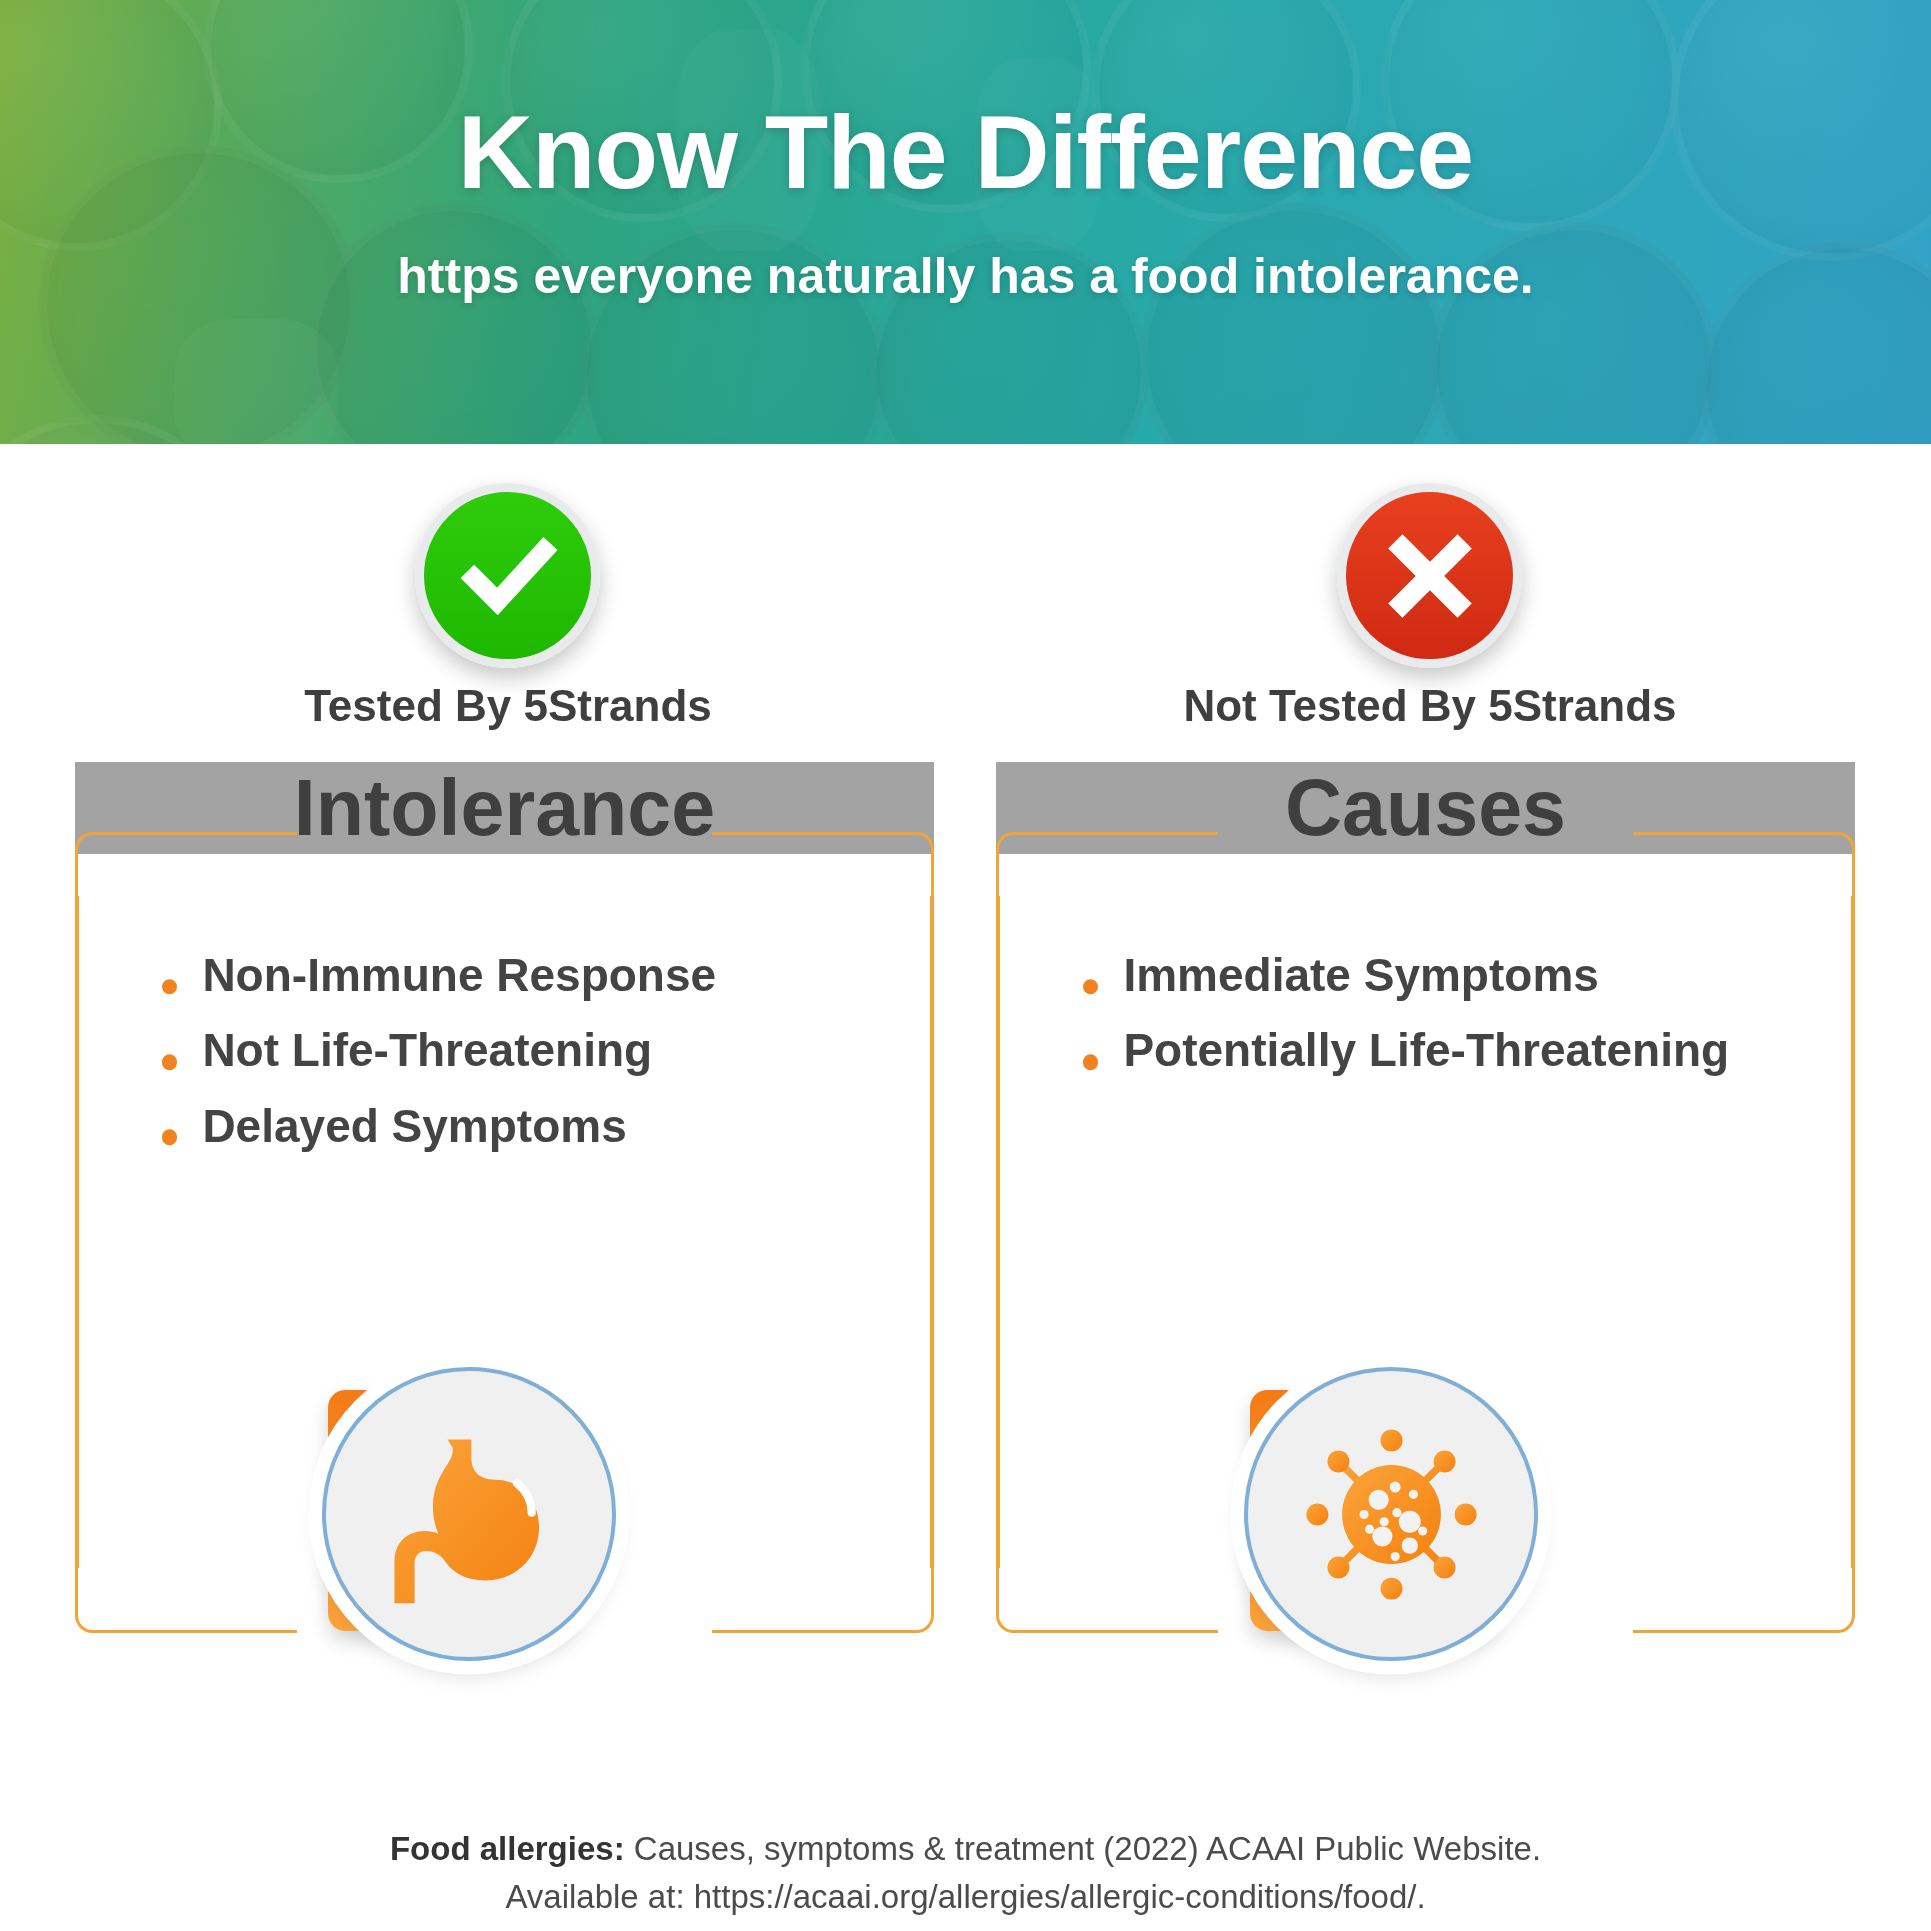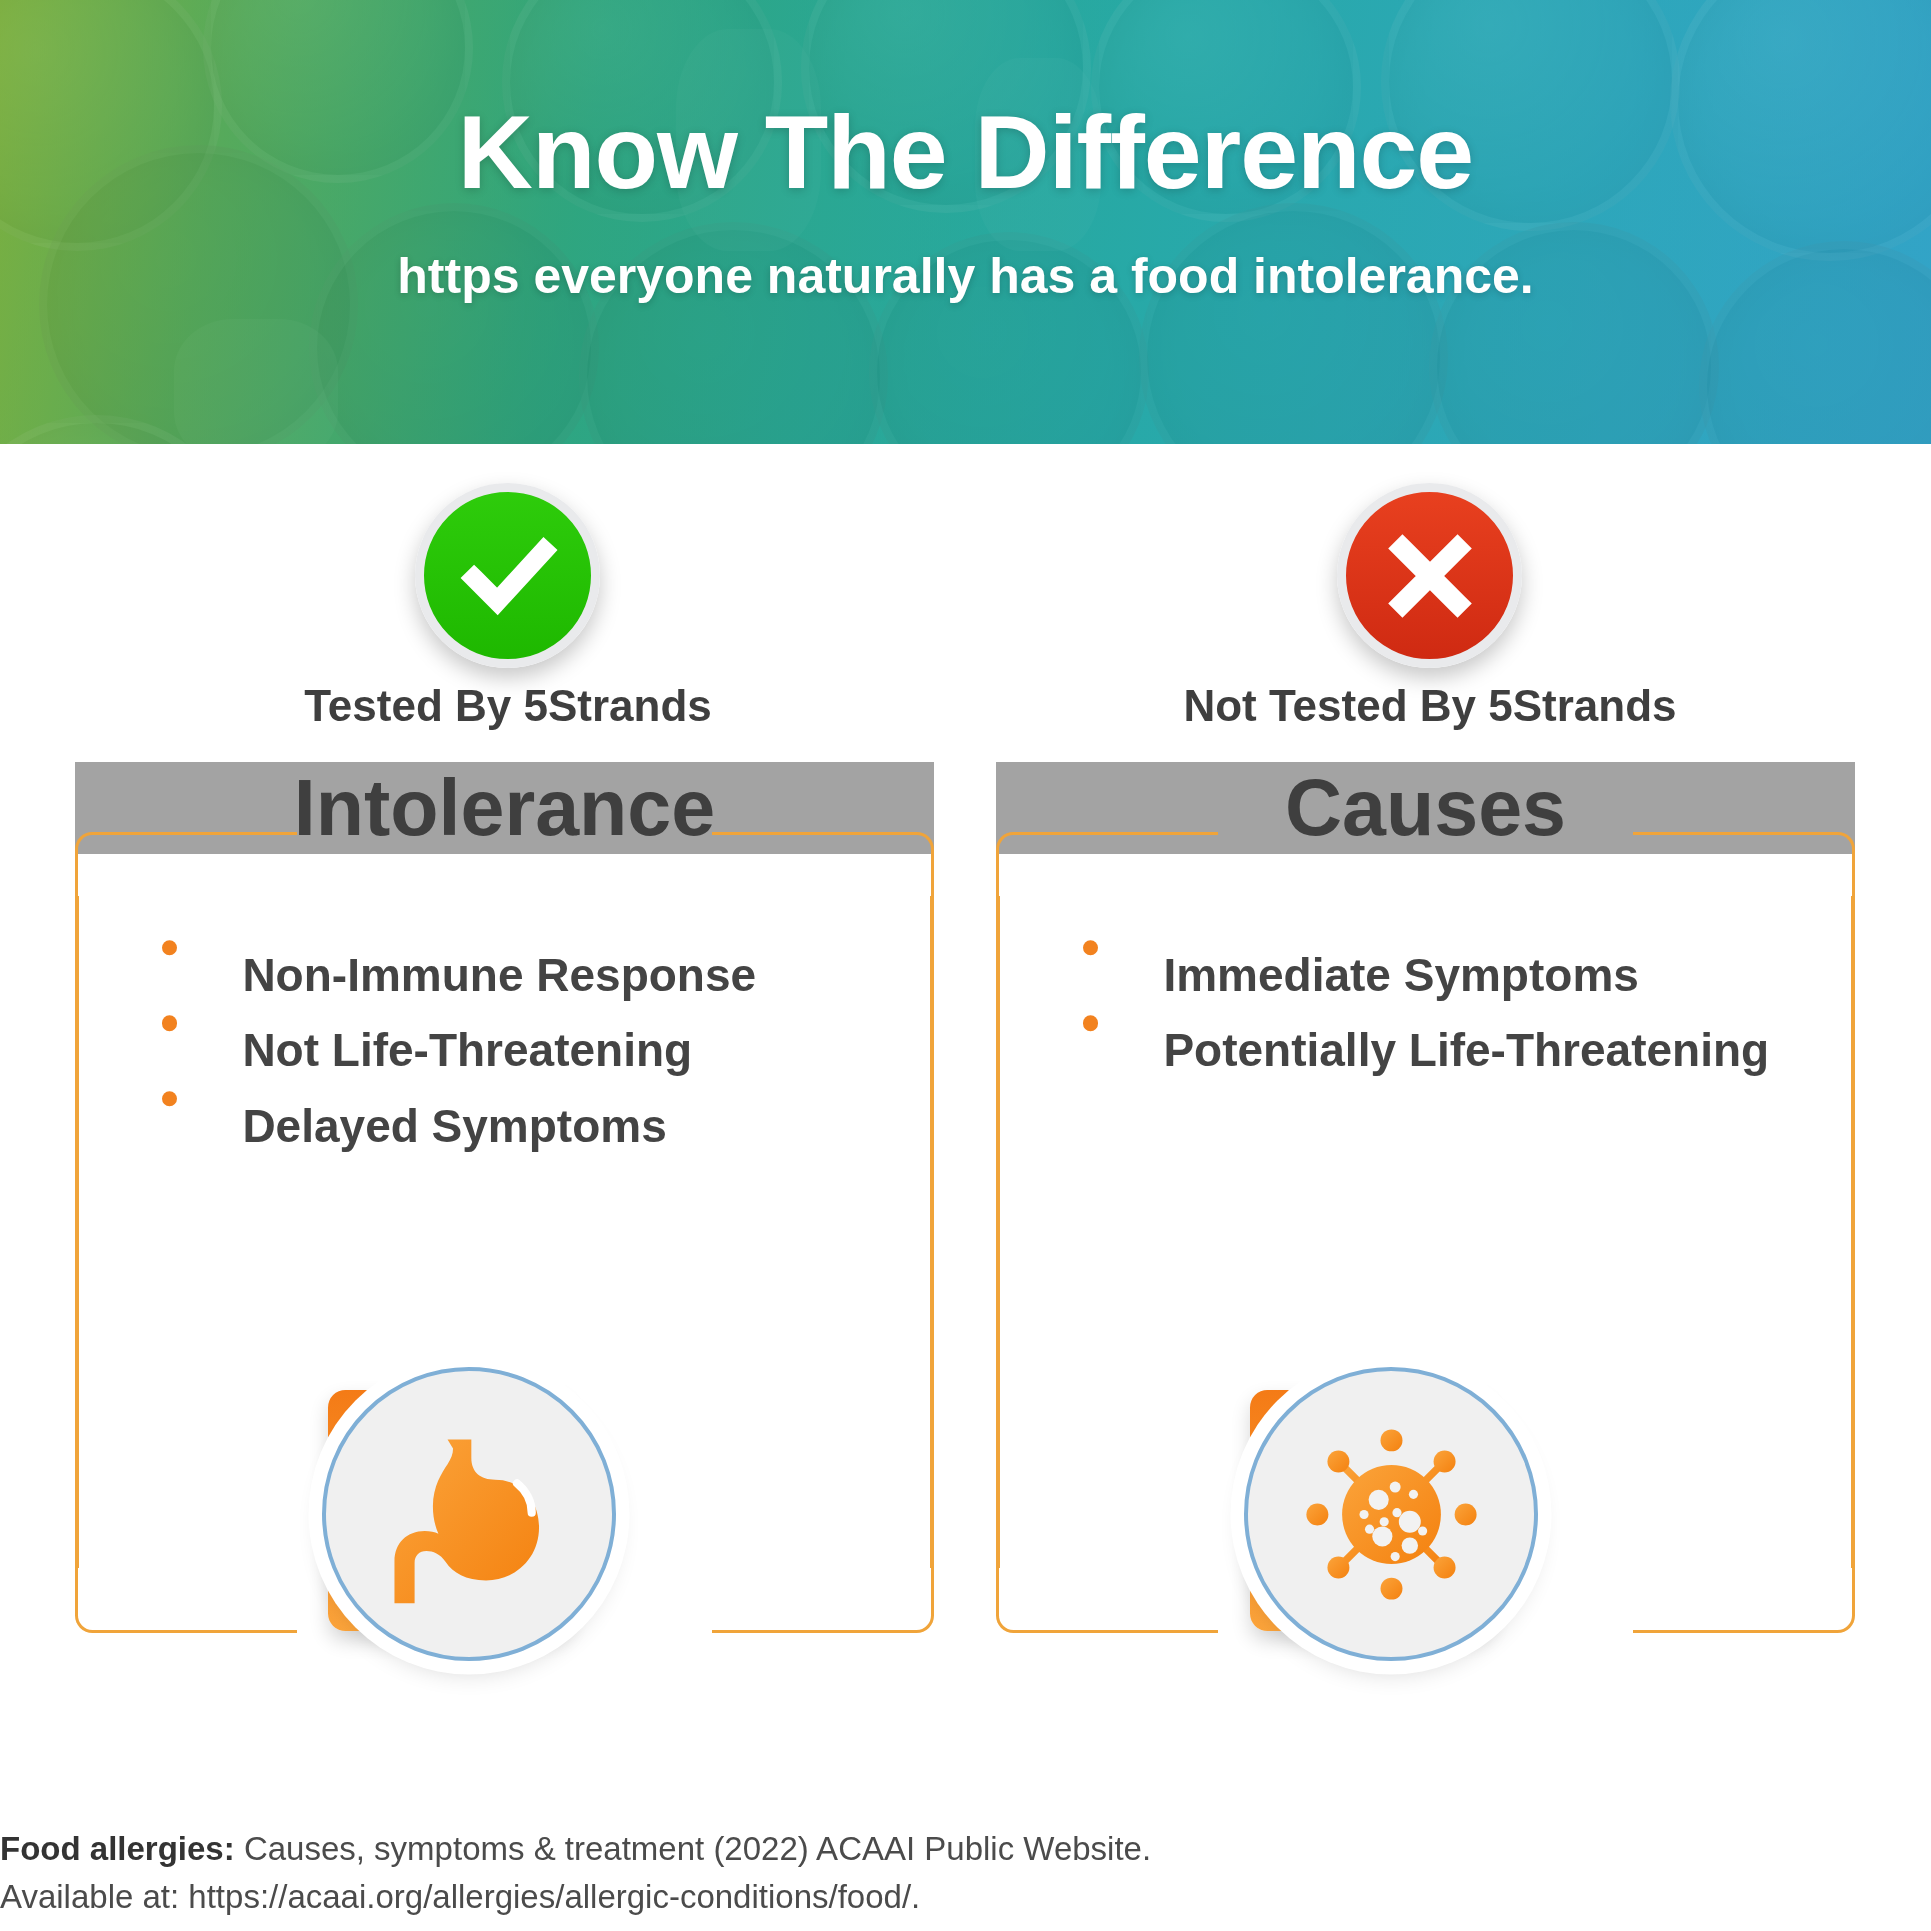--- a/index.html
+++ b/index.html
@@ -133,23 +133,22 @@
   .bracket-bot-r { right:0; border-right:3.9px solid #f0a43a; border-radius:0 0 17.4px 0; }
 
   .panel-title {
     position:absolute; top:-70px; width:859px; text-align:center;
     font-size:79px; font-weight:bold; color:#3f3f3f;
     background:#a3a3a3; padding:0 9.7px;
   }
 
   .bullets { position:absolute; top:116px; left:87px; width:714px; }
   .bullets li {
-    list-style:none; display:flex; align-items:flex-start;
+    list-style:none; display:flex; align-items:flex-end;
     margin-bottom:21px;
-    gap:40px;
   }
   .bullet-dot {
     width:15.4px; height:15.4px; border-radius:50%;
     background:#f2821f; flex:0 0 15.4px; margin-right:25px;
     transform:translateY(-7.7px);
   }
   .bullet-text { font-size:46px; font-weight:bold; color:#444444; line-height:1.18; }
 
   
   .icon-tile {
@@ -167,21 +166,21 @@
     box-shadow: 0 0 0 13.5px #ffffff, 0 11.6px 25px rgba(0,0,0,0.16);
     display:flex; align-items:center; justify-content:center;
   }
   .icon-circle.left  { left:322px;  top:1367px; }
   .icon-circle.right { left:1244px; top:1367px; }
   .icon-circle svg { width:183px; height:183px; }
 
   
   .footer {
     position:absolute; left:0; top:1825px; width:1931px;
-    text-align:left; font-size:33px; color:#4b4b4b; line-height:1.45;
+    text-align:center; font-size:33px; color:#4b4b4b; line-height:1.45;
   }
   .footer b { font-weight:bold; color:#333333; }
 </style>
 </head>
 <body>
 
 <div class="header">
   <div class="header-gradient"></div>
 
   <div class="food-texture">

